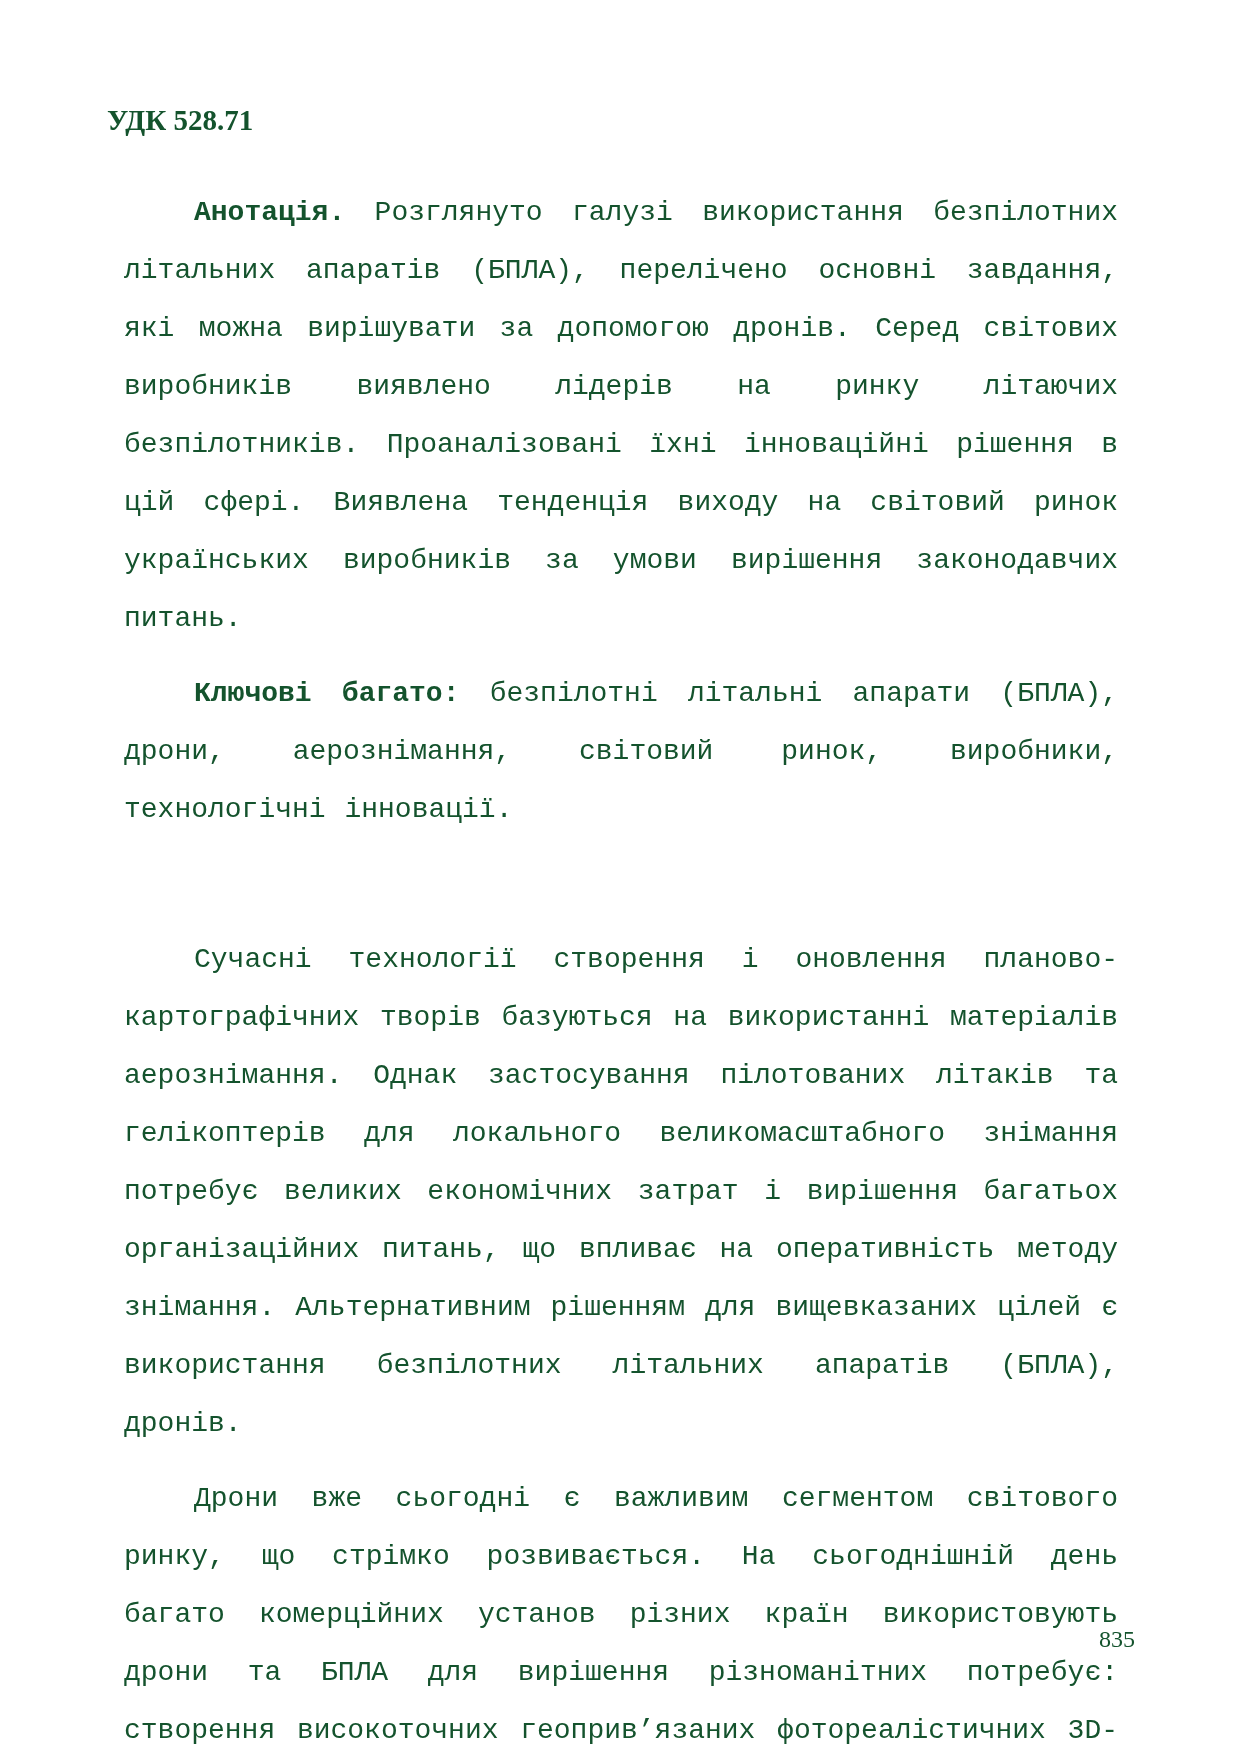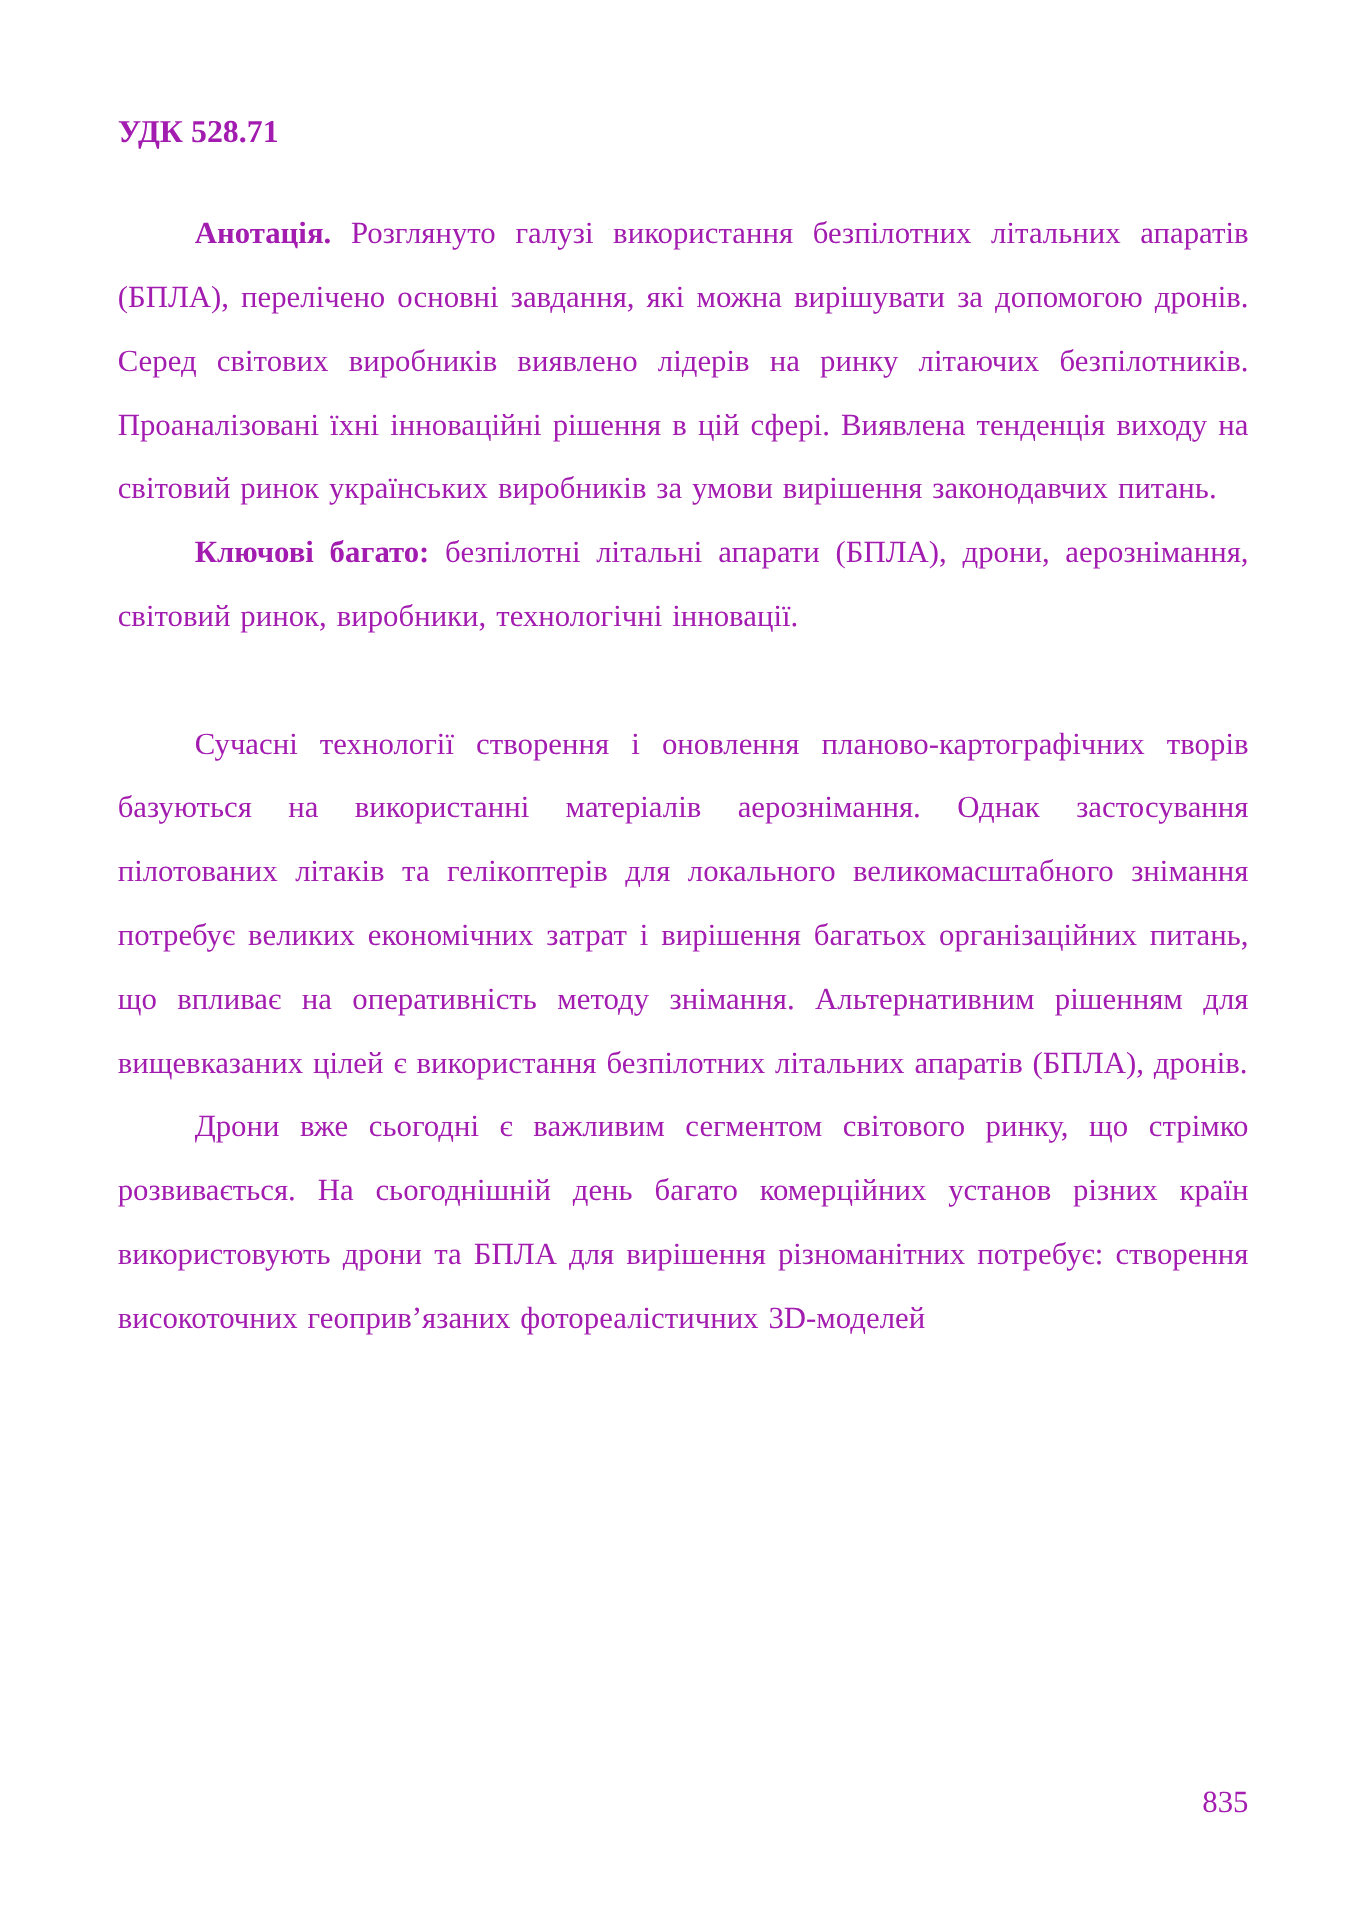--- a/index.html
+++ b/index.html
@@ -12,21 +12,21 @@
     height: 1754px;
     overflow: hidden;
   }
   .page {
     position: relative;
     width: 1240px;
     height: 1754px;
     box-sizing: border-box;
     padding: 100px 105px 0 107px;
     background: #ffffff;
-    color: #a21caf;
+    color: #14532d;
     font-family: "Liberation Serif", "DejaVu Serif", serif;
     font-size: 28px;
   }
   .udc {
     font-weight: bold;
     font-size: 29px;
     line-height: 40px;
   }
   .title {
     margin: 24px 0 0 0;
@@ -37,34 +37,35 @@
   }
   .title-line { display: block; }
   .author-block {
     margin-top: 46px;
     text-align: right;
     line-height: 52px;
     font-size: 28px;
   }
   .author-name { font-weight: bold; }
   .para {
-    margin: 0;
+    margin: 17px;
     text-align: justify;
     text-indent: 70px;
     line-height: 58px;
     word-spacing: 2px;
+    font-family: Liberation Mono, monospace;
   }
   .abstract { margin-top: 44px; }
   .label { font-weight: bold; }
   .body-gap { height: 58px; }
   .page-number {
     position: absolute;
     top: 1622px;
     right: 105px;
-    font-size: 28px;
+    font-size: 24px;
     line-height: 34px;
   }
 </style>
 </head>
 <body>
 
 <div class="page">
 
   <div class="udc">УДК 528.71</div>
 

